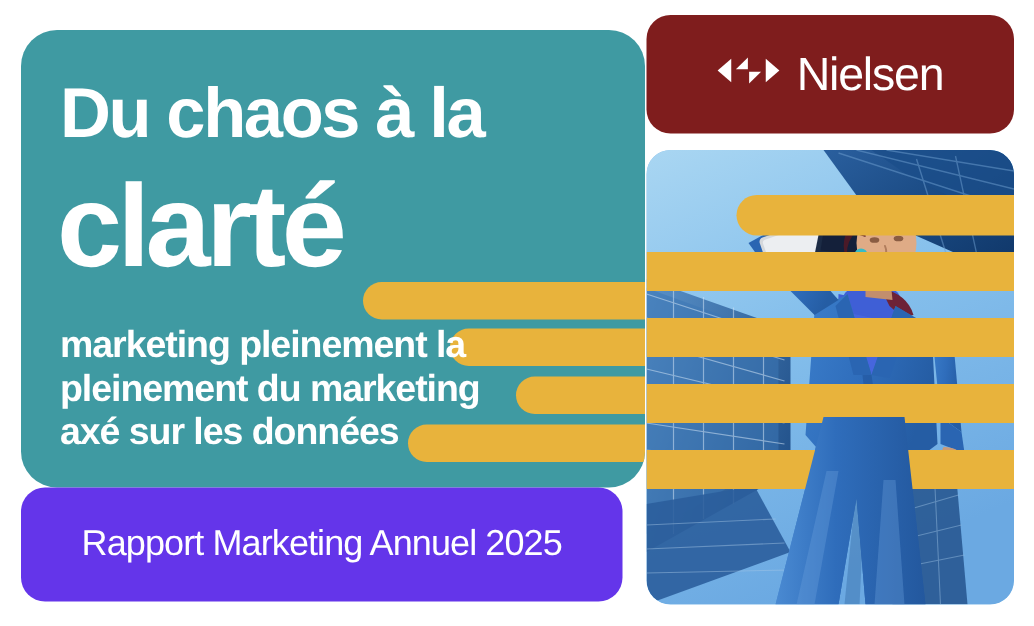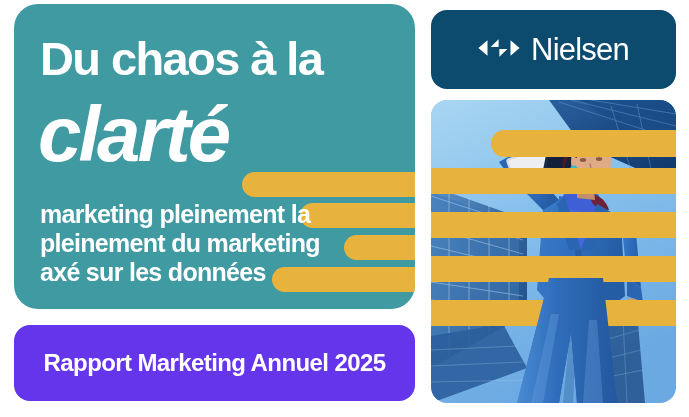--- a/index.html
+++ b/index.html
@@ -18,26 +18,27 @@
     position: relative;
     width: 689px;
     height: 417px;
     background: #ffffff;
   }
 
   
   #teal-panel {
     position: absolute;
     left: 14px;
-    top: 4px;
+    top: 20px;
     width: 401px;
     height: 305px;
     background: #3f9aa2;
     border-radius: 24px;
     overflow: hidden;
+    padding-left: 15px;
   }
   .stripe {
     position: absolute;
     background: #e8b33c;
     border-radius: 999px;
   }
   
   #teal-text {
     position: absolute;
     left: 0; top: 0;
@@ -58,42 +59,41 @@
   .headline-2 {
     position: absolute;
     left: 24px;
     top: 88px;
     font-size: 78px;
     line-height: 84px;
     font-weight: bold;
     color: #ffffff;
     letter-spacing: -3px;
     white-space: nowrap;
-    font-style: italic;
   }
   .sub-lines {
     position: absolute;
     left: 26px;
     top: 196px;
     font-size: 25px;
     line-height: 29px;
     font-weight: bold;
     color: #ffffff;
     letter-spacing: -0.7px;
   }
   .sub-lines div { white-space: nowrap; }
 
   
   #logo-panel {
     position: absolute;
     left: 431px;
     top: 10px;
     width: 245px;
     height: 79px;
-    background: #0c4a6e;
+    background: #7f1d1d;
     border-radius: 16px;
     display: flex;
     align-items: center;
     justify-content: center;
   }
   #logo-lockup {
     display: flex;
     align-items: center;
     gap: 11px;
   }
@@ -114,21 +114,21 @@
     height: 76px;
     background: #6435ea;
     border-radius: 16px;
     display: flex;
     align-items: center;
     justify-content: center;
   }
   #banner-label {
     color: #ffffff;
     font-size: 24px;
-    font-weight: bold;
+    font-weight: normal;
     letter-spacing: -0.6px;
     white-space: nowrap;
   }
 
   
   #photo-panel {
     position: absolute;
     left: 431px;
     top: 100px;
     width: 245px;

